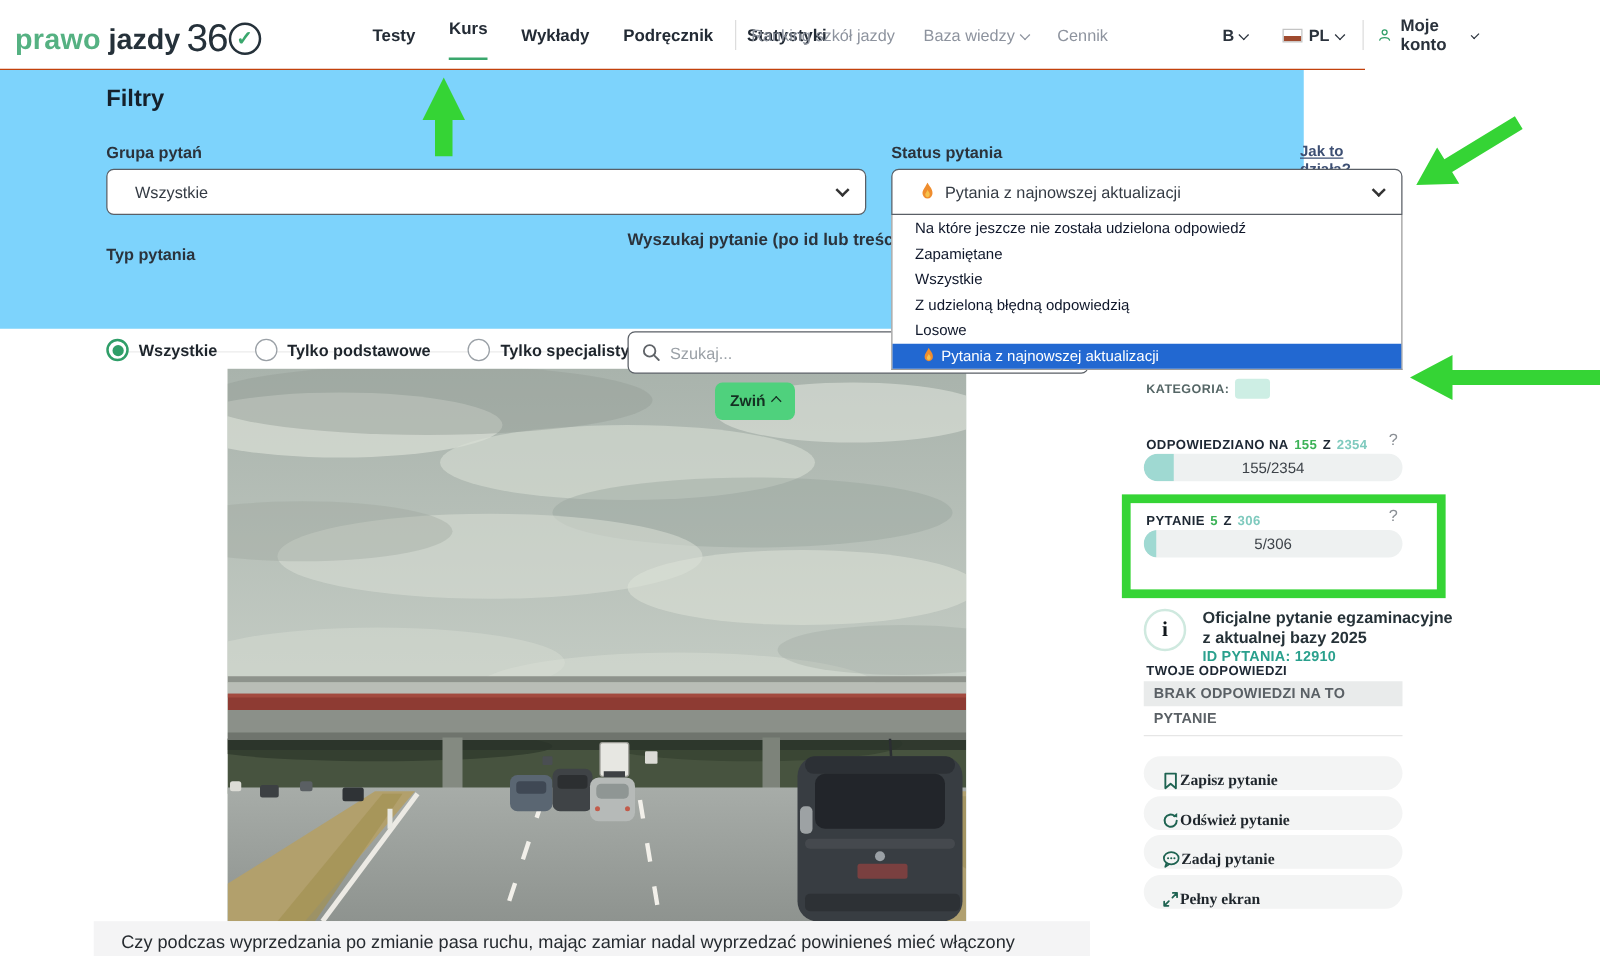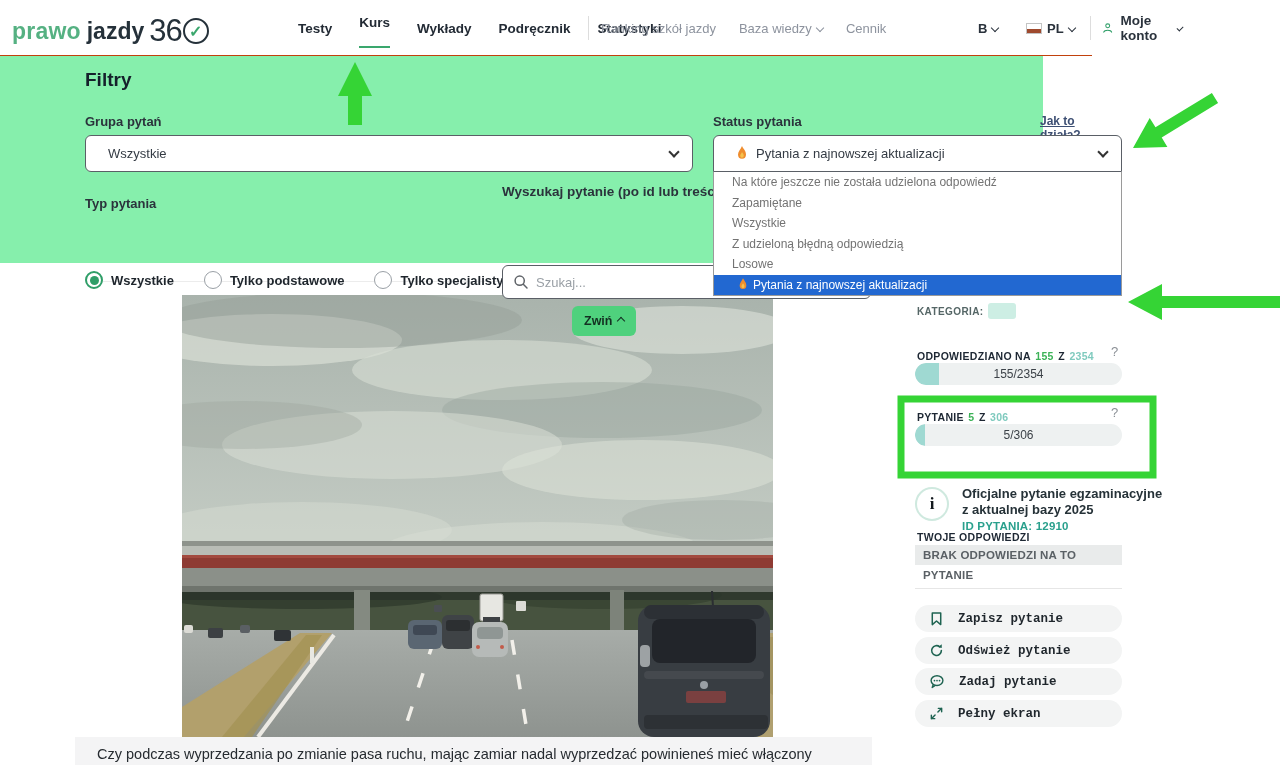--- a/index.html
+++ b/index.html
@@ -30,33 +30,33 @@
   .chev-up { display:inline-block; width:6px; height:6px; border-right:1.7px solid currentColor;
     border-bottom:1.7px solid currentColor; transform:rotate(-135deg); margin-left:6px; vertical-align:-2px; }
   .hdr-right { position:absolute; top:0; height:56px; display:flex; align-items:center; }
   .cat-sel { left:978px; font-size:13px; font-weight:700; color:#2a323c; cursor:pointer; }
   .lang-sel { left:1026px; font-size:13px; font-weight:700; color:#2a323c; cursor:pointer; }
   .flag { display:inline-block; width:16px; height:11px; border:1px solid #c4c4c4; margin-right:5px; vertical-align:-1px;
     background:linear-gradient(#ffffff 0 50%, #9f4a2e 50% 100%); }
   .account { left:1100px; font-size:13.5px; font-weight:700; color:#2a323c; cursor:pointer; display:flex; align-items:center; gap:7px; }
 
   
-  .filters { position:absolute; top:56px; left:0; width:1043px; height:207px; background:#86efac; z-index:5; }
+  .filters { position:absolute; top:56px; left:0; width:1043px; height:207px; background:#7dd3fc; z-index:5; }
   .filters h1 { position:absolute; left:85px; top:13px; font-size:19px; color:#15202b; }
   .flabel { position:absolute; font-size:13px; font-weight:600; color:#2b333c; }
   .select { position:absolute; height:37px; background:#fff; border:1px solid #5a5f66;
     border-radius:6px; display:flex; align-items:center; padding:0 14px 0 22px;
     font-size:13px; color:#343b44; cursor:pointer; }
   .select .sel-chev { margin-left:auto; width:8px; height:8px; border-right:2px solid #333;
     border-bottom:2px solid #333; transform:rotate(45deg); margin-top:-4px; }
   .helplink { position:absolute; font-size:12px; font-weight:700; color:#3d4f73;
     text-decoration:underline; cursor:pointer; }
   .dropdown { position:absolute; left:713px; top:172px; width:409px; background:#fff;
     border:1px solid #9a9a9a; border-top:none; z-index:50; }
-  .dropdown .opt { height:20.5px; line-height:20.5px; font-size:12px; color:#737373;
+  .dropdown .opt { height:20.5px; line-height:20.5px; font-size:12px; color:#0f172a;
     padding-left:18px; cursor:pointer; white-space:nowrap; }
   .dropdown .opt.hl { background:#2268d1; color:#fff; display:flex; align-items:center; gap:5px; padding-left:24px; }
   .radios { position:absolute; left:85px; top:215px; display:flex; align-items:center; }
   .radio { display:flex; align-items:center; cursor:pointer; margin-right:0; }
   .rdot { width:18px; height:18px; border-radius:50%; background:#fff; border:1.5px solid #9aa0a6;
     display:inline-flex; align-items:center; justify-content:center; margin-right:8px; }
   .radio.sel .rdot { border:2px solid #2f9e68; }
   .radio.sel .rdot::after { content:""; width:9px; height:9px; border-radius:50%; background:#2f9e68; }
   .radio .rlabel { font-size:13px; font-weight:700; color:#1e252c; }
   .searchbox { position:absolute; left:502px; top:209px; width:369px; height:34px; background:#fff;
@@ -89,22 +89,22 @@
   .info-circ { position:absolute; left:17px; top:187px; width:34px; height:34px; border-radius:50%;
     border:2px solid #cfe9df; display:flex; align-items:center; justify-content:center;
     font-family:"Liberation Serif",serif; font-weight:bold; font-size:17px; color:#12181d; }
   .note { position:absolute; left:64px; top:186px; font-size:13px; font-weight:700; color:#263238; line-height:16px; }
   .idline { position:absolute; left:64px; top:220px; font-size:11.5px; font-weight:700; color:#2aa08d; letter-spacing:.2px; }
   .your-ans { position:absolute; left:19px; top:231px; }
   .noans-box { position:absolute; left:17px; top:245px; width:207px; height:20px; background:#e9ebeb;
     font-size:11.5px; font-weight:700; color:#5a6065; line-height:20px; padding-left:8px; letter-spacing:.2px; }
   .sdiv { position:absolute; left:17px; top:288px; width:207px; height:1px; background:#e6e6e6; }
   .act-btn { position:absolute; left:17px; width:207px; height:27px; background:#f3f4f4; border:none;
-    border-radius:14px; display:flex; align-items:center; gap:14px; padding-left:14px; cursor:pointer;
-    font-size:12.5px; font-weight:600; color:#1f262c; font-family:Liberation Mono, monospace; }
+    border-radius:14px; display:flex; align-items:flex-end; gap:0; padding-left:14px; cursor:pointer;
+    font-size:12.5px; font-weight:600; color:#1f262c; font-family:Liberation Serif, serif; }
 
   
   .annot { position:absolute; inset:0; width:1280px; height:765px; z-index:100; pointer-events:none; }
 </style>
 </head>
 <body>
 
 <div class="page">
 
   <header class="header">

